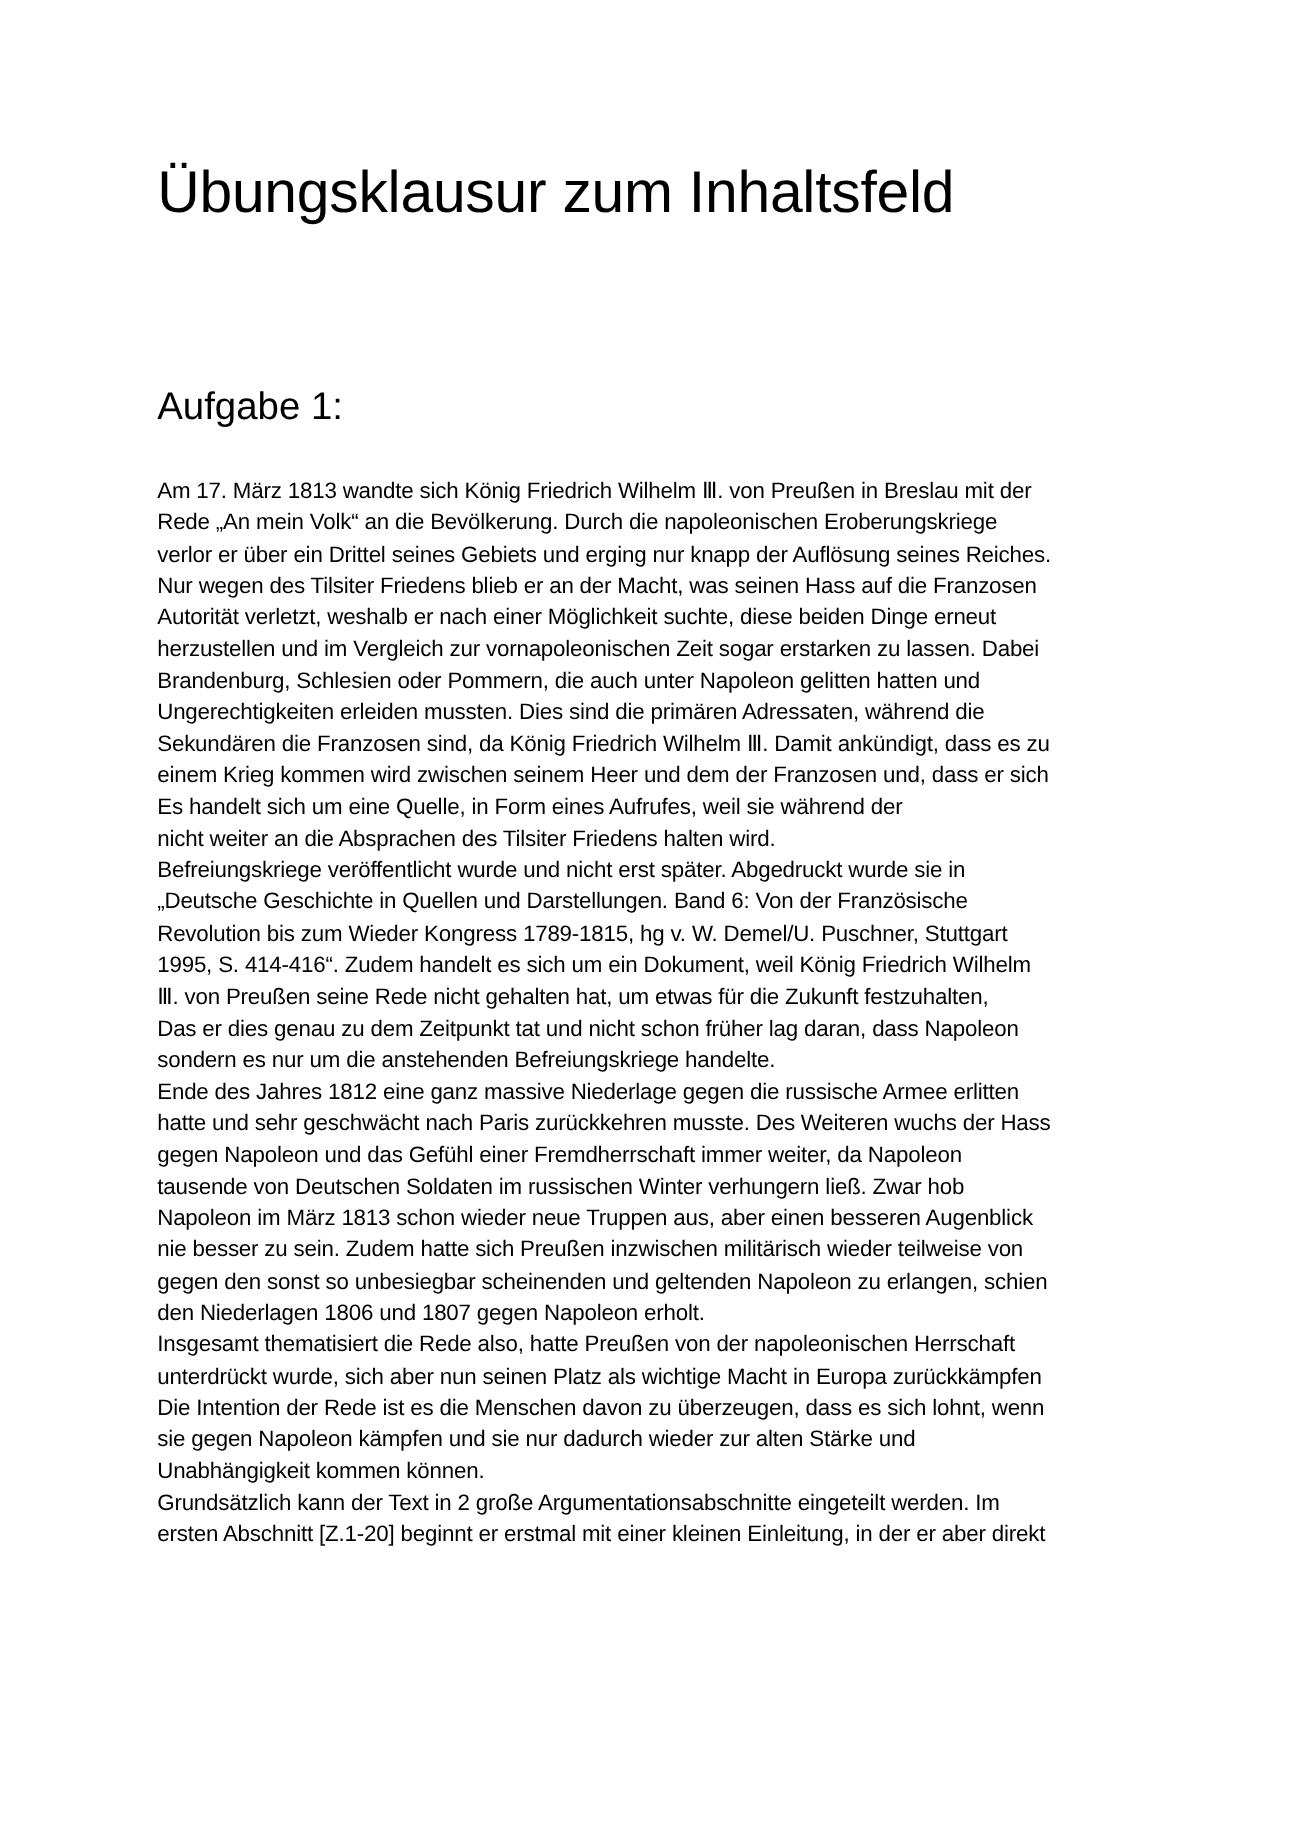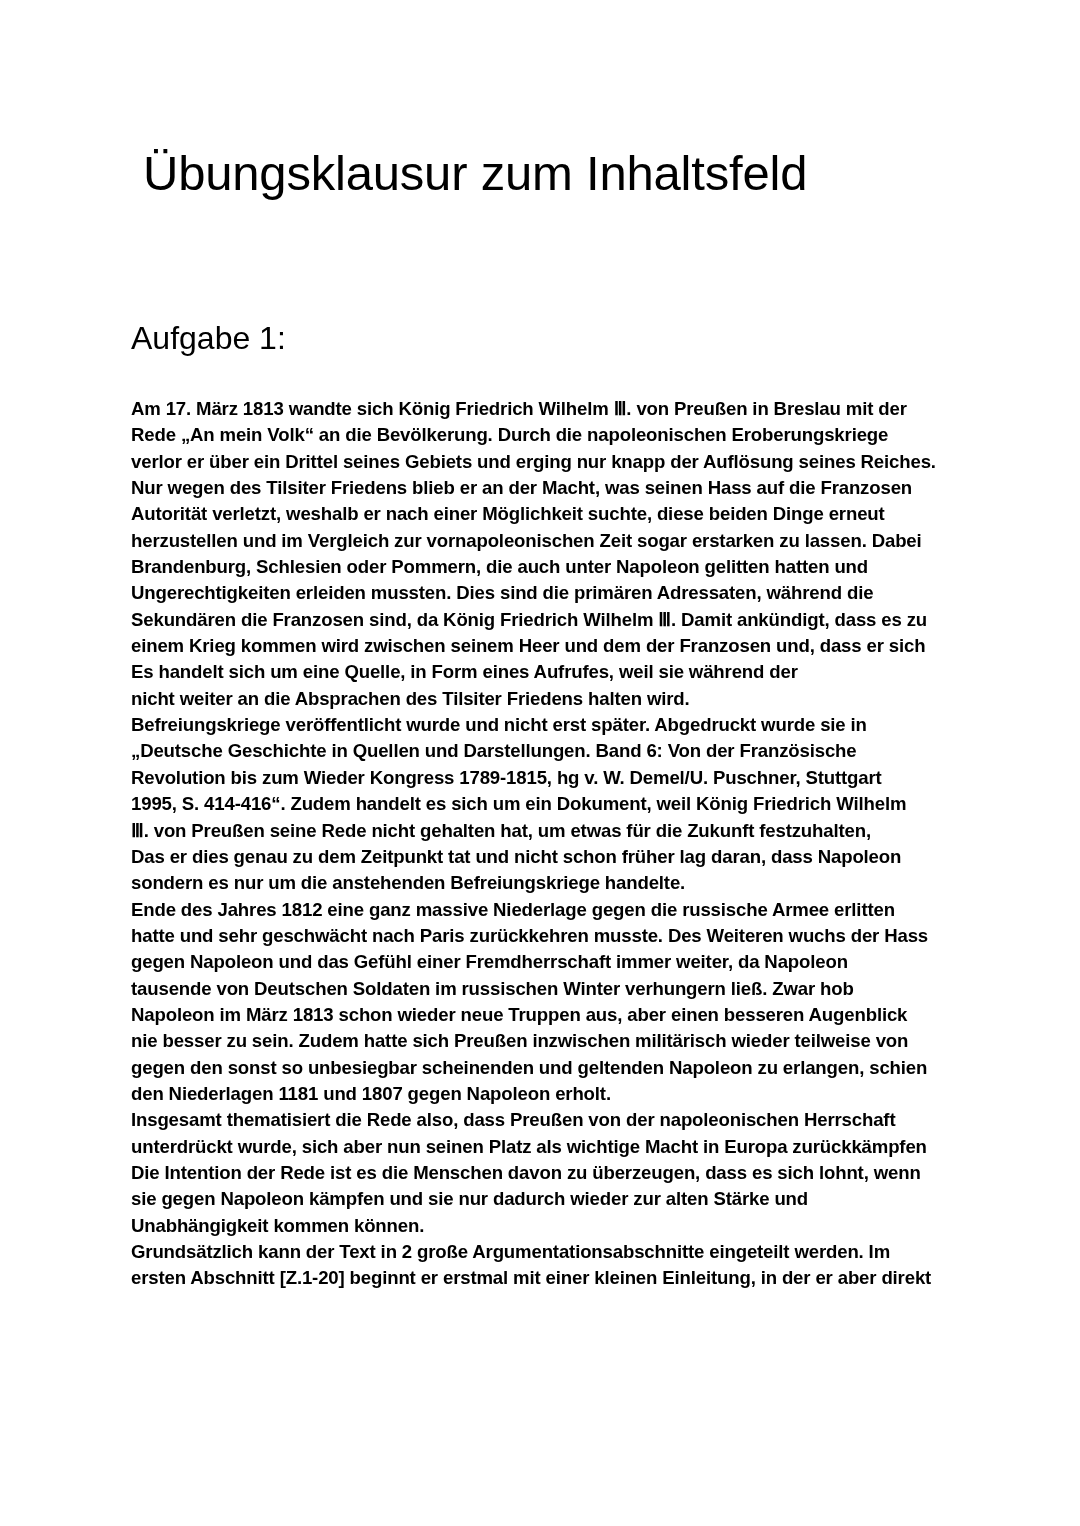--- a/index.html
+++ b/index.html
@@ -18,21 +18,21 @@
     .page {
       position: absolute;
       left: 131px;
       top: 0;
       width: 830px;
     }
     .title {
       position: absolute;
       left: 0;
       top: 131px;
-      margin: 12px;
+      margin: 0;
       font-weight: normal;
       font-size: 49px;
       line-height: 60px;
       letter-spacing: -0.2px;
       white-space: nowrap;
     }
     .title span { display: block; }
     .section-heading {
       position: absolute;
       left: 0;
@@ -49,21 +49,20 @@
       top: 396px;
       width: 840px;
       font-size: 18.6px;
       line-height: 26.35px;
       letter-spacing: -0.15px;
     }
     .body-text .line {
       display: block;
       white-space: nowrap;
       height: 26.35px;
-      font-weight: bold;
     }
   </style>
 </head>
 <body>
 
 <div class="page">
 
   <h1 class="title">
     <span>Übungsklausur zum Inhaltsfeld</span>
   </h1>
@@ -90,22 +89,22 @@
     <span class="line">Ⅲ. von Preußen seine Rede nicht gehalten hat, um etwas für die Zukunft festzuhalten,</span>
     <span class="line">Das er dies genau zu dem Zeitpunkt tat und nicht schon früher lag daran, dass Napoleon</span>
     <span class="line">sondern es nur um die anstehenden Befreiungskriege handelte.</span>
     <span class="line">Ende des Jahres 1812 eine ganz massive Niederlage gegen die russische Armee erlitten</span>
     <span class="line">hatte und sehr geschwächt nach Paris zurückkehren musste. Des Weiteren wuchs der Hass</span>
     <span class="line">gegen Napoleon und das Gefühl einer Fremdherrschaft immer weiter, da Napoleon</span>
     <span class="line">tausende von Deutschen Soldaten im russischen Winter verhungern ließ. Zwar hob</span>
     <span class="line">Napoleon im März 1813 schon wieder neue Truppen aus, aber einen besseren Augenblick</span>
     <span class="line">nie besser zu sein. Zudem hatte sich Preußen inzwischen militärisch wieder teilweise von</span>
     <span class="line">gegen den sonst so unbesiegbar scheinenden und geltenden Napoleon zu erlangen, schien</span>
-    <span class="line">den Niederlagen 1181 und 1807 gegen Napoleon erholt.</span>
-    <span class="line">Insgesamt thematisiert die Rede also, dass Preußen von der napoleonischen Herrschaft</span>
+    <span class="line">den Niederlagen 1806 und 1807 gegen Napoleon erholt.</span>
+    <span class="line">Insgesamt thematisiert die Rede also, hatte Preußen von der napoleonischen Herrschaft</span>
     <span class="line">unterdrückt wurde, sich aber nun seinen Platz als wichtige Macht in Europa zurückkämpfen</span>
     <span class="line">Die Intention der Rede ist es die Menschen davon zu überzeugen, dass es sich lohnt, wenn</span>
     <span class="line">sie gegen Napoleon kämpfen und sie nur dadurch wieder zur alten Stärke und</span>
     <span class="line">Unabhängigkeit kommen können.</span>
     <span class="line">Grundsätzlich kann der Text in 2 große Argumentationsabschnitte eingeteilt werden. Im</span>
     <span class="line">ersten Abschnitt [Z.1-20] beginnt er erstmal mit einer kleinen Einleitung, in der er aber direkt</span>
   </div>
 
 </div>
 

